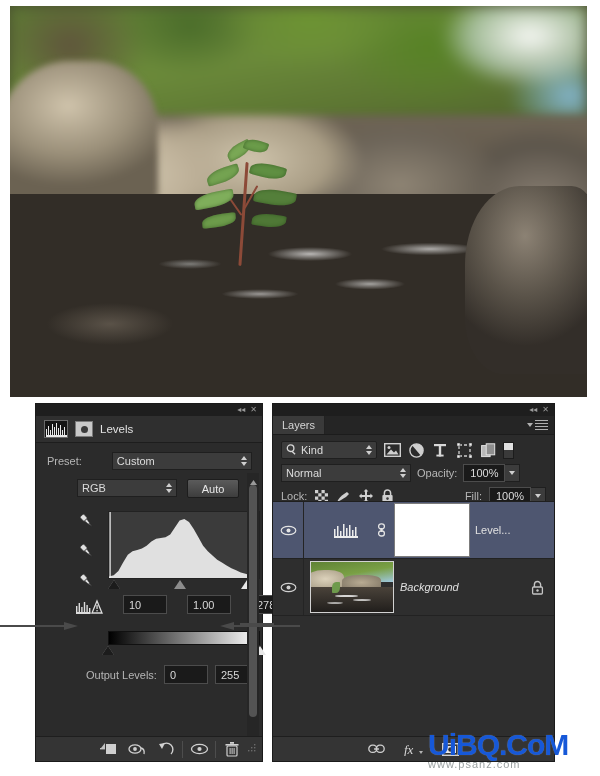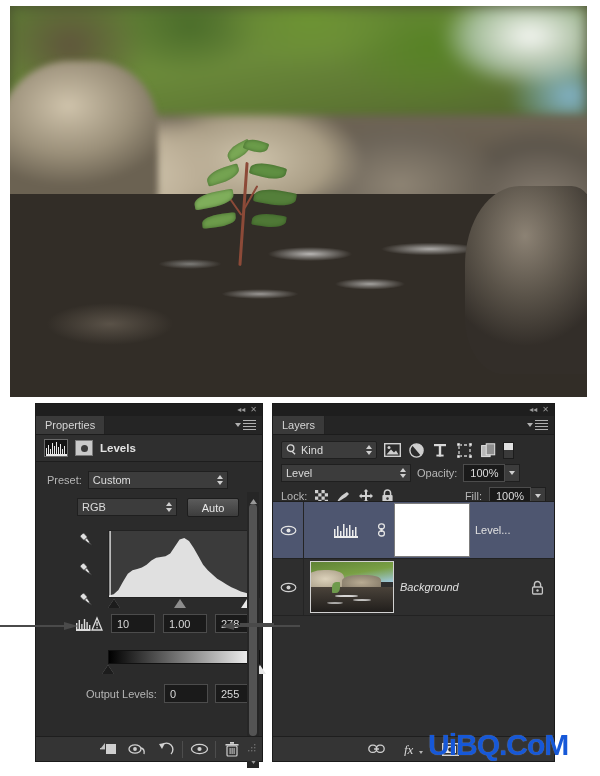--- a/index.html
+++ b/index.html
@@ -107,24 +107,24 @@
   .levels-glyph {
     width:24px; height:18px; background:#141414; border:1px solid #6a6a6a;
     position:relative; overflow:hidden;
   }
   .levels-glyph svg { position:absolute; left:1px; top:1px; }
   .mask-glyph {
     width:18px;height:16px;background:#c9c9c9;border:1px solid #7a7a7a;
     display:flex;align-items:center;justify-content:center;
   }
   .mask-dot { width:7px;height:7px;border-radius:50%;background:#3a3a3a; }
-  #prop-title { font-size:11.5px; font-weight:bold; color:#e2e2e2; }
+  #prop-title { font-size:11.5px; font-weight:normal; color:#e2e2e2; }
 
   #prop-body { position:relative; padding:9px 0 0 0; height:300px; }
-  .row { display:flex; align-items:center; }
+  .row { display:flex; align-items:center;gap:24px; }
   #preset-row { padding-left:11px; margin-bottom:9px; }
   .lbl { color:#b6b6b6; font-size:11px; }
   .ps-select {
     background:#3c3c3c; border:1px solid #1f1f1f; height:18px;
     color:#dcdcdc; font-size:11px; display:flex; align-items:center;
     padding:0 4px; position:relative;
   }
   .ps-arrows { position:absolute; right:4px; top:3px; display:flex; flex-direction:column; gap:2px; }
   .ar-up{width:0;height:0;border-left:3px solid transparent;border-right:3px solid transparent;border-bottom:4px solid #cfcfcf;}
   .ar-dn{width:0;height:0;border-left:3px solid transparent;border-right:3px solid transparent;border-top:4px solid #cfcfcf;}
@@ -144,21 +144,21 @@
     position:absolute; left:72px; top:68px; width:152px; height:68px;
     background:#3b3b3b; border:1px solid #222;
   }
   #histogram-box svg { display:block; }
   #input-slider-track { position:absolute; left:72px; top:136px; width:152px; height:13px; }
   .slider-handle { position:absolute; top:1px; width:0;height:0;
     border-left:6px solid transparent;border-right:6px solid transparent; }
   .sh-black { border-bottom:9px solid #1c1c1c; filter: drop-shadow(0 0 0.5px #9a9a9a); }
   .sh-gray  { border-bottom:9px solid #8d8d8d; }
   .sh-white { border-bottom:9px solid #e8e8e8; }
-  #input-values { position:absolute; left:40px; top:152px; display:flex; align-items:center; gap:8px; }
+  #input-values { position:absolute; left:40px; top:152px; display:flex; gap:20px; }
   .val-field {
     background:#1a1a1a; border:1px solid #4c4c4c; width:44px; height:19px;
     color:#d8d8d8; font-size:11px; display:flex; align-items:center; padding-left:5px;
   }
   .hist-warn { display:flex; align-items:flex-end; gap:1px; }
 
   #output-gradient {
     position:absolute; left:72px; top:188px; width:152px; height:14px;
     background:linear-gradient(90deg,#000 0%, #fff 100%);
     border:1px solid #111;
@@ -255,36 +255,20 @@
     <div class="leaf" style="left:22px;top:76px;width:34px;height:13px;transform:rotate(-6deg);background:#6d9c4b;"></div>
     <div class="leaf" style="left:72px;top:76px;width:34px;height:13px;transform:rotate(8deg);background:#4f7836;"></div>
   </div>
 </div>
 
 <div class="panel" id="properties-panel">
   <div class="panel-topbar">
     <span class="tb-btn">◂◂</span>
     <span class="tb-btn">✕</span>
   </div>
-  <div class="panel-tabrow">
-    <div class="panel-tab">
-      <span>Properties</span>
-    </div>
-    <div class="panel-tabfill">
-      <span class="ham-wrap">
-        <span class="ham-caret"></span>
-        <span class="hamburger">
-            <i></i>
-            <i></i>
-            <i></i>
-            <i></i>
-          </span>
-      </span>
-    </div>
-  </div>
 
   <div id="prop-header">
     <span class="levels-glyph">
       <svg width="21" height="15" viewBox="0 0 21 15">
         <g fill="#e8e8e8">
           <rect x="0" y="7" width="1" height="8"></rect>
             <rect x="2" y="4" width="1" height="11"></rect>
           <rect x="4" y="8" width="1" height="7"></rect>
             <rect x="6" y="2" width="1" height="13"></rect>
           <rect x="8" y="5" width="1" height="10"></rect>
@@ -547,21 +531,21 @@
       <svg width="15" height="15" viewBox="0 0 15 15">
           <rect x="0.6" y="2.6" width="8.5" height="11" fill="#b8b8b8" stroke="#e2e2e2" stroke-width="1"></rect>
           <rect x="5.2" y="0.8" width="8.5" height="11" fill="#8e8e8e" stroke="#e2e2e2" stroke-width="1"></rect>
         </svg>
     </span>
     <span id="filter-toggle"></span>
   </div>
 
   <div id="blend-row">
     <span class="ps-select" id="blend-select">
-      <span>Level</span>
+      <span>Normal</span>
       <span class="ps-arrows">
           <i class="ar-up"></i>
           <i class="ar-dn"></i>
         </span>
     </span>
     <span class="lbl">Opacity:</span>
     <span style="display:flex">
       <span class="numbox">100%</span>
       <span class="num-caret">
           <i class="ar-dn"></i>
@@ -721,13 +705,14 @@
 <div class="anno-arrow" id="arrow-white" style="left:218px; top:622px; width:82px;">
   <span class="aa-line" style="left:16px; width:66px;"></span>
   <span class="aa-head" style="left:2px; border-right:14px solid #4a4a4a;"></span>
 </div>
 <div class="anno-arrow" id="arrow-bg" style="left:0px; top:622px; width:272px; height:3px;">
   <span class="aa-line" style="left:240px; top:1px; width:34px; height:2px;"></span>
 </div>
 
 <div id="watermark">
   <div id="wm-main">UiBQ.CoM</div>
+  <div id="wm-sub">www.psanz.com</div>
 </div>
 
 </body></html>

